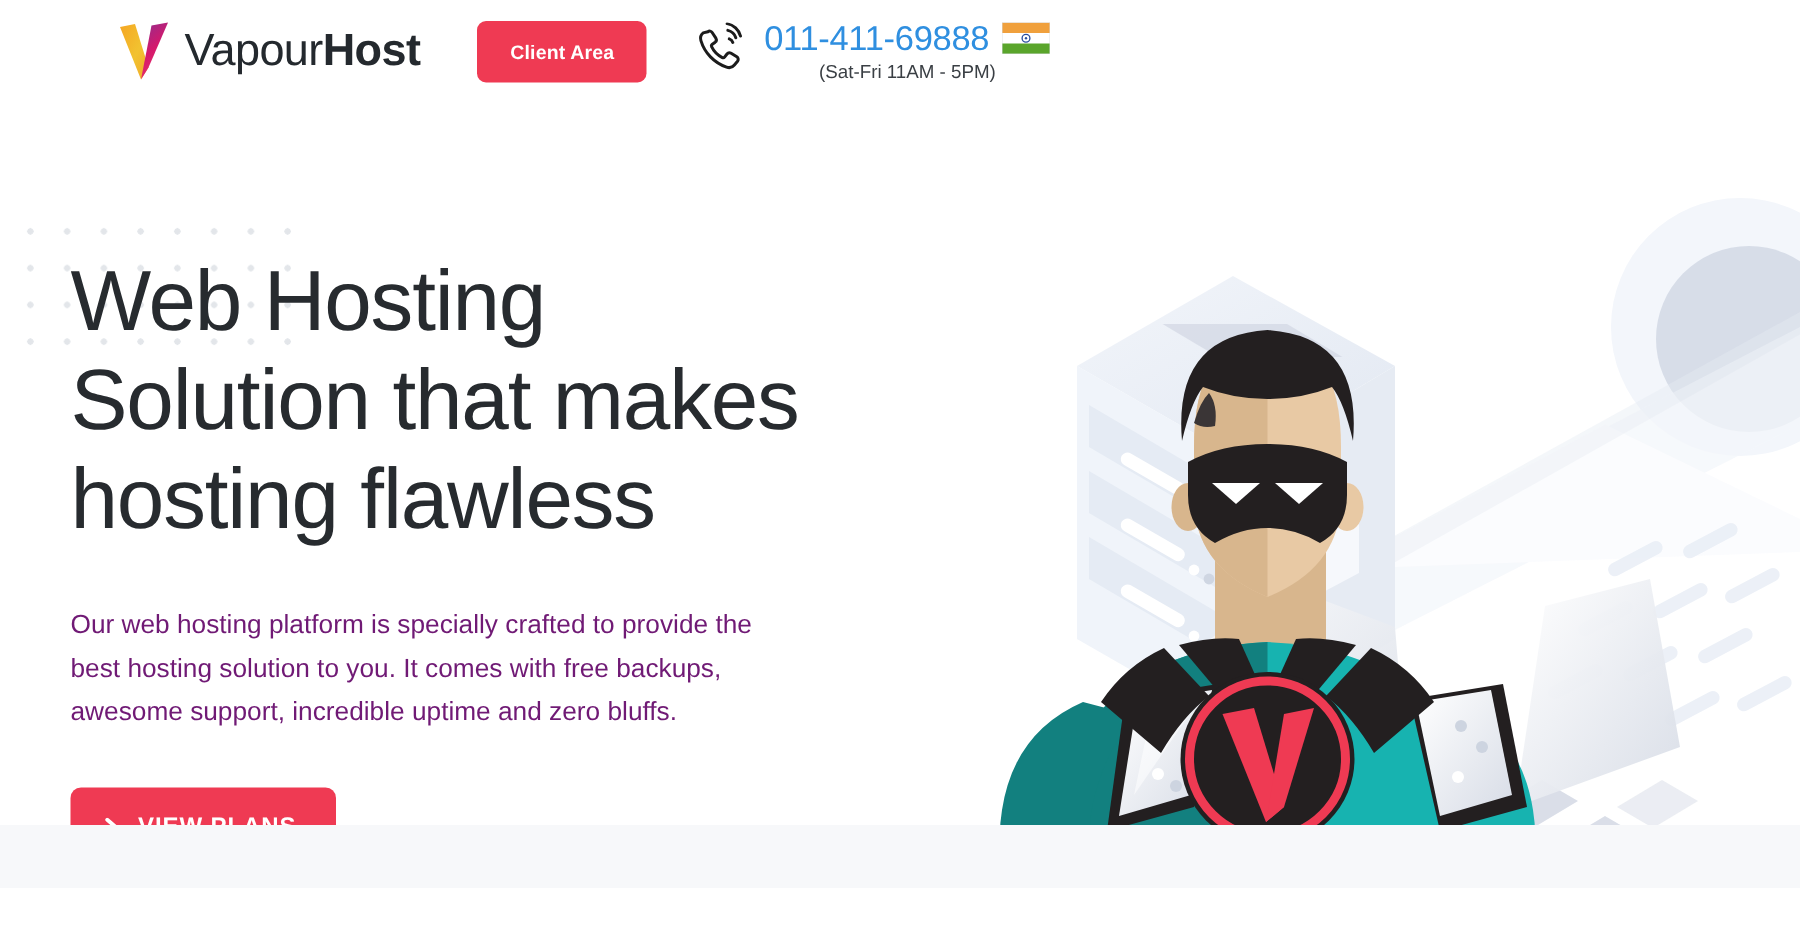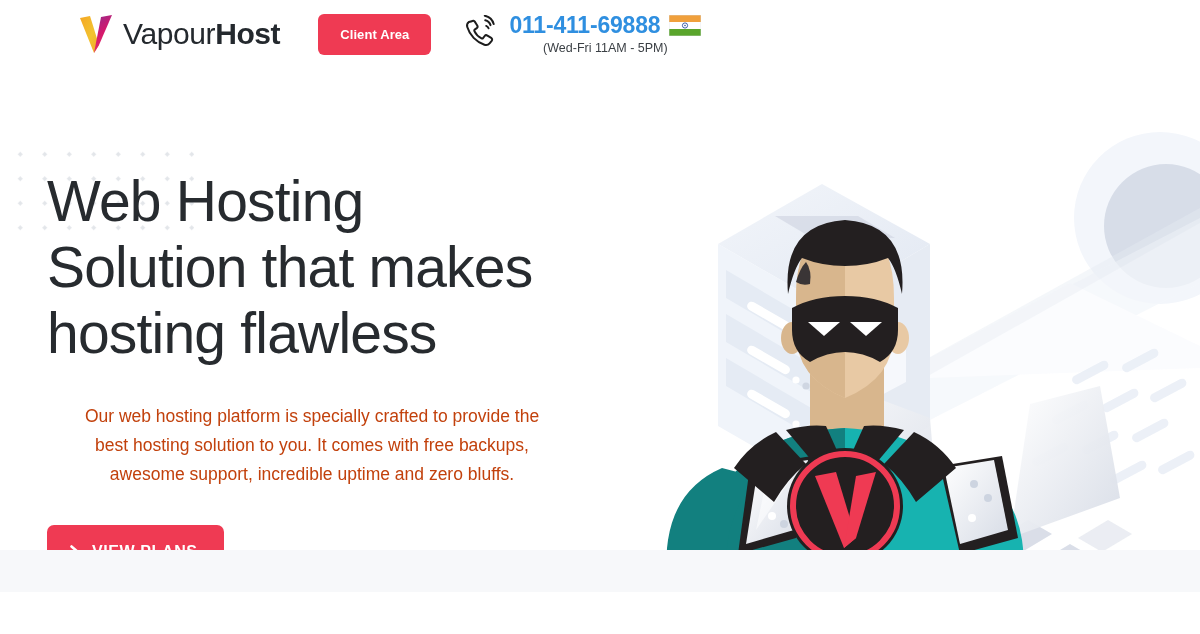--- a/index.html
+++ b/index.html
@@ -95,21 +95,21 @@
     margin-left: 30px;
     display: flex;
     align-items: center;
     gap: 10px;
   }
   .phone-icon { width: 38px; height: 38px; flex: 0 0 auto; }
   .phone-texts { display: flex; flex-direction: column; align-items: center; }
   .phone-line { display: flex; align-items: center; gap: 9px; }
   .phone-number {
     font-size: 23px;
-    font-weight: 700;
+    font-weight: 400;
     color: #2f8fe0;
     letter-spacing: -0.2px;
     white-space: nowrap;
     line-height: 1.1;
   }
   .flag { width: 32px; height: 21px; display: block; flex: 0 0 auto; }
   .phone-hours {
     font-size: 12.5px;
     color: #3a3f44;
     white-space: nowrap;
@@ -151,24 +151,23 @@
     font-weight: 400;
     color: #272b2f;
     letter-spacing: -0.8px;
     white-space: pre-line;
   }
 
   .hero-sub {
     margin-top: 36px;
     font-size: 17.5px;
     line-height: 29px;
-    color: #c2410c;
+    color: #701a75;
     width: 530px;
     white-space: pre-line;
-    text-align: center;
   }
 
   .view-plans {
     margin-top: 36px;
     display: inline-flex;
     align-items: center;
     gap: 10px;
     background: #ef3a53;
     border: none;
     border-radius: 7px;
@@ -246,21 +245,21 @@
           <span class="phone-number">011-411-69888</span>
           <svg class="flag" viewBox="0 0 32 21">
             <rect x="0" y="0" width="32" height="7" fill="#f0a03c"></rect>
             <rect x="0" y="7" width="32" height="7" fill="#ffffff"></rect>
             <rect x="0" y="14" width="32" height="7" fill="#5aa52b"></rect>
             <circle cx="16" cy="10.5" r="2.6" fill="none" stroke="#2b4f9e" stroke-width="0.9"></circle>
             <circle cx="16" cy="10.5" r="0.8" fill="#2b4f9e"></circle>
             <rect x="0" y="0" width="32" height="21" fill="none" stroke="#d9dde3" stroke-width="0.6"></rect>
           </svg>
         </div>
-        <div class="phone-hours">(Wed-Fri 11AM - 5PM)</div>
+        <div class="phone-hours">(Sat-Fri 11AM - 5PM)</div>
       </div>
     </div>
   </div>
 
   <div class="hero">
 
     <div class="dots"></div>
 
     <div class="illustration">
       <svg viewBox="0 0 600 524" xmlns="http://www.w3.org/2000/svg">

